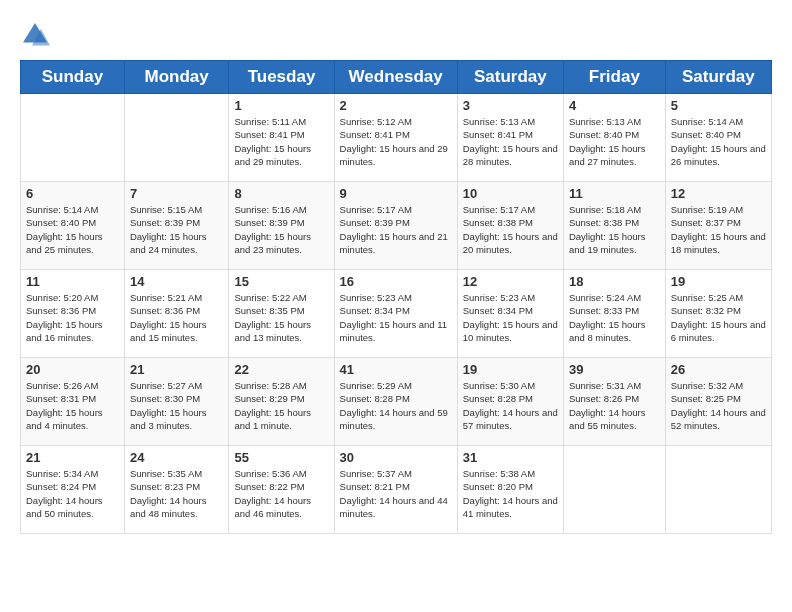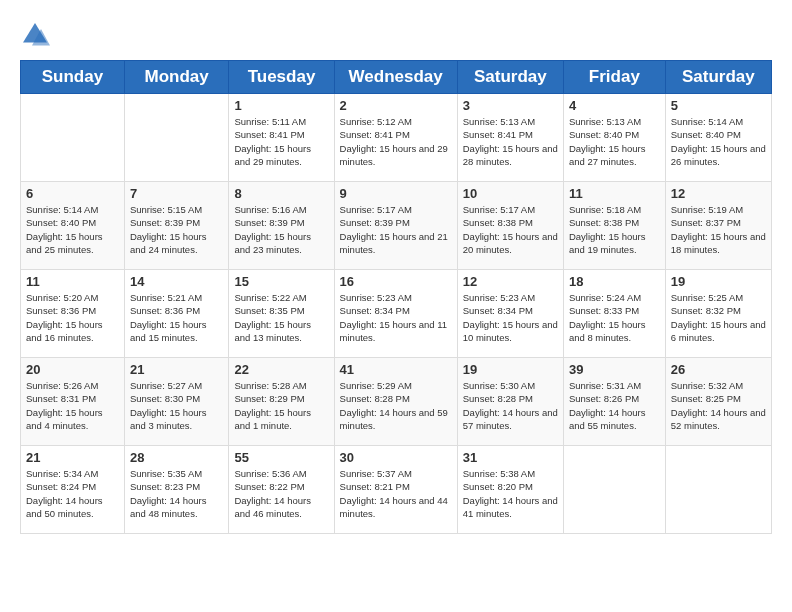--- a/index.html
+++ b/index.html
@@ -246,21 +246,21 @@
             <span class="day-num">26</span>
             <div class="day-info">Sunrise: 5:32 AM<br>Sunset: 8:25 PM<br>Daylight: 14 hours and 52 minutes.</div>
           </td>
         </tr>
         <tr>
           <td>
             <span class="day-num">21</span>
             <div class="day-info">Sunrise: 5:34 AM<br>Sunset: 8:24 PM<br>Daylight: 14 hours and 50 minutes.</div>
           </td>
           <td>
-            <span class="day-num">28</span>
+            <span class="day-num">24</span>
             <div class="day-info">Sunrise: 5:35 AM<br>Sunset: 8:23 PM<br>Daylight: 14 hours and 48 minutes.</div>
           </td>
           <td>
             <span class="day-num">55</span>
             <div class="day-info">Sunrise: 5:36 AM<br>Sunset: 8:22 PM<br>Daylight: 14 hours and 46 minutes.</div>
           </td>
           <td>
             <span class="day-num">30</span>
             <div class="day-info">Sunrise: 5:37 AM<br>Sunset: 8:21 PM<br>Daylight: 14 hours and 44 minutes.</div>
           </td>

